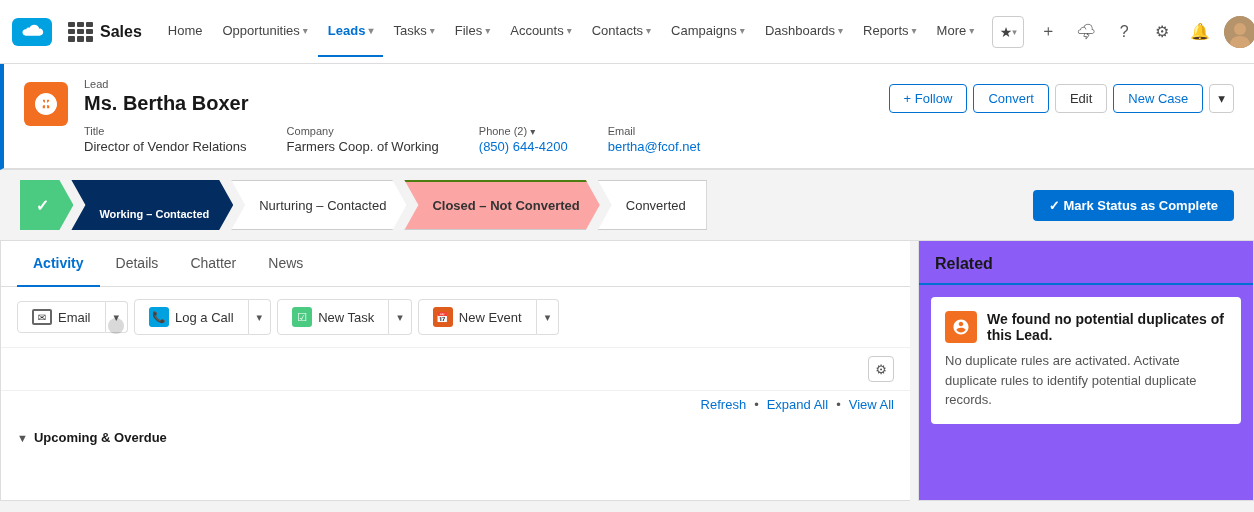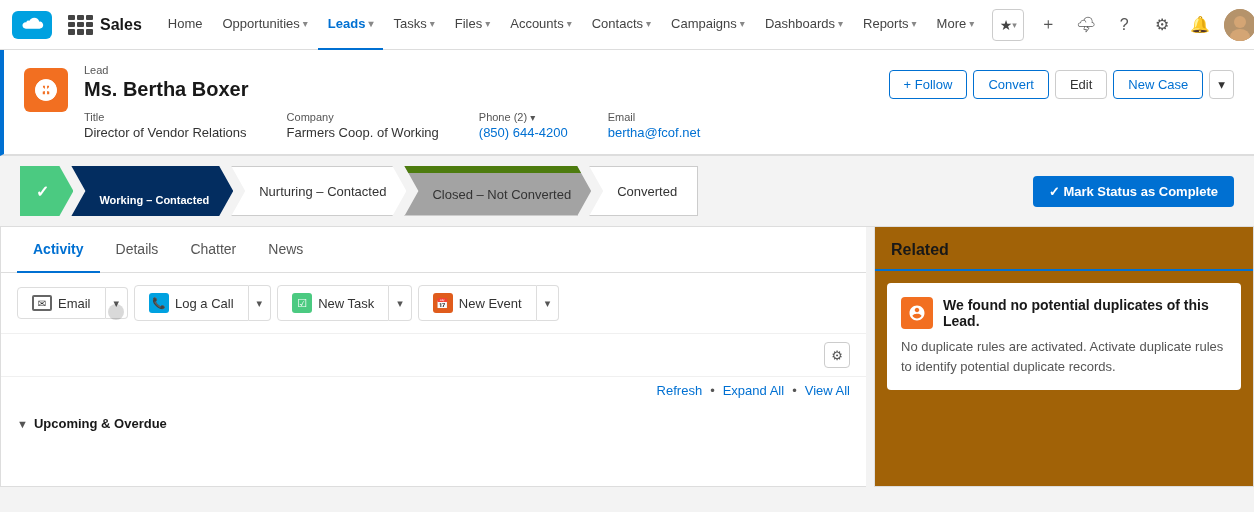--- a/index.html
+++ b/index.html
@@ -4,21 +4,21 @@
   <style>
     * { box-sizing: border-box; margin: 0; padding: 0; }
     body { font-family: 'Salesforce Sans', Arial, sans-serif; font-size: 13px; background: #f3f3f3; color: #333; }
 
     
     .top-nav {
       background: #fff;
       display: flex;
       align-items: center;
       padding: 0 12px;
-      height: 50px;
+      height: 64px;
       border-bottom: 1px solid #ddd;
       gap: 8px;
     }
     .salesforce-logo {
       width: 40px; height: 28px;
       background: #00a1e0;
       border-radius: 6px;
       display: flex; align-items: center; justify-content: center;
       flex-shrink: 0;
     }
@@ -106,21 +106,21 @@
 
     
     .main-content {
       display: flex; gap: 8px; padding: 0; min-height: 260px;
     }
     .left-panel {
       flex: 1; background: #fff; border: 1px solid #ddd; border-top: none;
       border-right: none;
     }
     .right-panel {
-      width: 380px; background: #a16207; border: 1px solid #ddd; border-top: none;
+      width: 336px; background: #8b5cf6; border: 1px solid #ddd; border-top: none;
       border-left: 1px solid #e0e0e0;
     }
 
     
     .tabs {
       display: flex; border-bottom: 1px solid #ddd; padding: 0 16px;
     }
     .tab {
       padding: 14px 16px; font-size: 14px; cursor: pointer; color: #555;
       border-bottom: 2px solid transparent; margin-bottom: -1px;
@@ -345,21 +345,21 @@
     </div>
 
     <div style="background:#032d60; color:#fff; padding: 28px 24px 10px 28px; font-size:11px; font-weight:600; display:flex; align-items:flex-end; clip-path: polygon(0 0, calc(100% - 14px) 0, 100% 50%, calc(100% - 14px) 100%, 0 100%, 14px 50%); cursor:pointer; margin-left:-2px;">
       <span>Working – Contacted</span>
     </div>
 
     <div style="background:#fff; color:#333; padding: 10px 20px 10px 28px; font-size:13px; display:flex; align-items:center; clip-path: polygon(0 0, calc(100% - 14px) 0, 100% 50%, calc(100% - 14px) 100%, 0 100%, 14px 50%); border-top: 1px solid #ccc; border-bottom: 1px solid #ccc; cursor:pointer; margin-left:-2px;">
       <span>Nurturing – Contacted</span>
     </div>
 
-    <div style="background:#a3a3a3; color:#333; padding: 10px 20px 10px 28px; font-size:13px; display:flex; align-items:center; clip-path: polygon(0 0, calc(100% - 14px) 0, 100% 50%, calc(100% - 14px) 100%, 0 100%, 14px 50%); border-top: 7px solid #4d7c0f; border-bottom: 1px solid #ccc; cursor:pointer; margin-left:-2px;">
+    <div style="background:#fca5a5; color:#333; padding: 10px 20px 10px 28px; font-size:13px; display:flex; align-items:center; clip-path: polygon(0 0, calc(100% - 14px) 0, 100% 50%, calc(100% - 14px) 100%, 0 100%, 14px 50%); border-top: 2px solid #4d7c0f; border-bottom: 1px solid #ccc; cursor:pointer; margin-left:-2px;font-weight:bold;">
       <span>Closed – Not Converted</span>
     </div>
 
     <div style="background:#fff; color:#333; padding: 10px 20px 10px 28px; font-size:13px; display:flex; align-items:center; clip-path: polygon(0 0, 100% 0, 100% 100%, 0 100%, 14px 50%); border-top: 1px solid #ccc; border-bottom: 1px solid #ccc; border-right: 1px solid #ccc; cursor:pointer; margin-left:-2px;">
       <span>Converted</span>
     </div>
   </div>
 
   <button class="mark-complete-btn">✓  Mark Status as Complete</button>
 </div>

